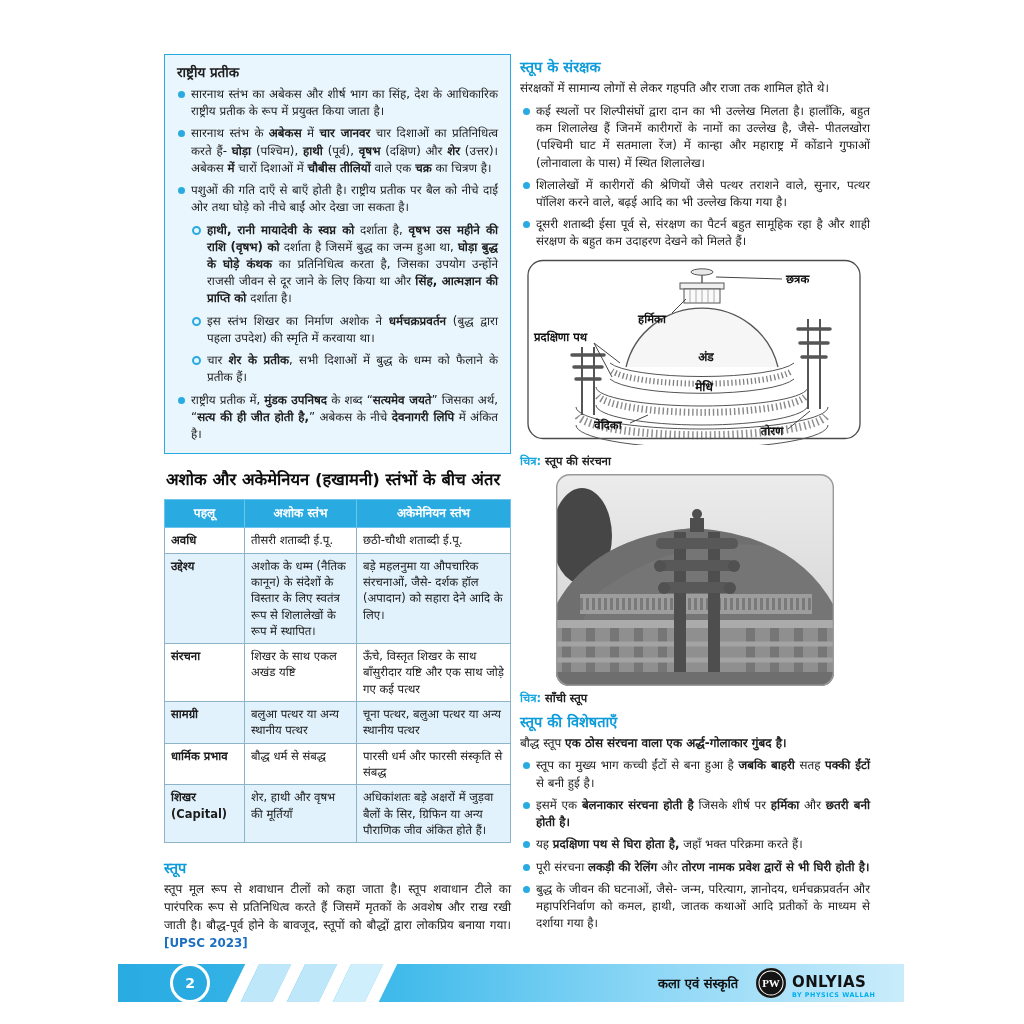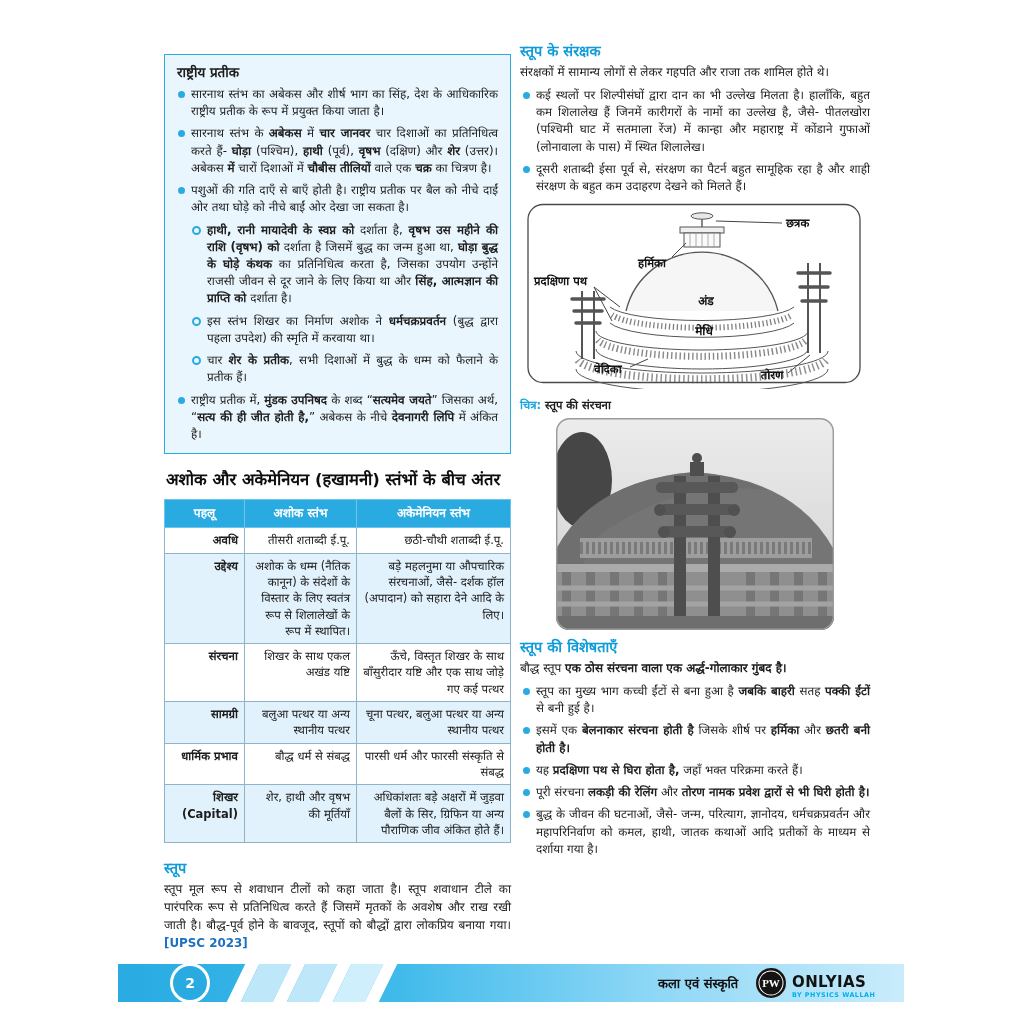--- a/index.html
+++ b/index.html
@@ -2,40 +2,40 @@
 <html><head>
 <meta charset="utf-8">
 <style>
   * { box-sizing: border-box; margin: 0; padding: 0; }
   html,body { width:1024px; height:1024px; background:#ffffff;
     font-family:"DejaVu Sans","Liberation Sans",sans-serif; color:#1c1c1c; }
   .page { position:relative; width:1024px; height:1024px; overflow:hidden; background:#fff; }
 
   .col { position:absolute; top:0; }
   #colL { left:164px; top:54px; width:347px; }
-  #colR { left:520px; top:40px; width:350px; }
+  #colR { left:520px; top:56px; width:350px; }
 
   .b { font-weight:700; }
 
   
   .embox { border:1.6px solid #29ABE2; background:#EAF6FD; padding:8px 12px 10px 10px; }
   .embox h3 { font-size:13.5px; font-weight:700; margin:0 0 2px 2px; }
 
   ul { list-style:none; }
   .blt > li, .sub > li { display:flex; margin-top:5px; font-size:11.8px; line-height:1.46; text-align:justify; }
   .dot { flex:0 0 16px; position:relative; }
   .dot::after { content:""; position:absolute; left:3px; top:5px; width:7px; height:7px; border-radius:50%; background:#29ABE2; }
   .ring { flex:0 0 18px; position:relative; margin-left:14px; }
   .ring::after { content:""; position:absolute; left:3px; top:4px; width:5px; height:5px; border-radius:50%; border:2px solid #29ABE2; background:#EAF6FD; }
   .li-txt { flex:1; }
 
   
   h2.section { font-size:16.5px; font-weight:700; color:#0d0d0d; margin:13px 0 9px 2px; }
   table { border-collapse:collapse; width:100%; font-size:11.5px; line-height:1.42; }
-  th, td { border:1px solid #8fb4c9; vertical-align:top; text-align:right; padding:4px 6px; }
+  th, td { border:1px solid #8fb4c9; vertical-align:top; text-align:left; padding:4px 6px; }
   thead th { background:#29ABE2; color:#fff; font-size:12px; font-weight:700; text-align:center; padding:5px 12px; border-color:#6ec4ea; }
   tbody th { font-weight:700; }
   tbody tr:nth-child(even) { background:#E2F2FC; }
   tbody tr:nth-child(odd) { background:#ffffff; }
 
   
   h3.blue { color:#0D9BD9; font-size:14.5px; font-weight:700; margin:14px 0 4px 0; }
   p.body { font-size:11.9px; line-height:1.5; text-align:justify; }
 
   
@@ -165,20 +165,24 @@
 
     <h3 class="blue" style="margin-top:0">स्तूप के संरक्षक</h3>
     <p class="body">संरक्षकों में सामान्य लोगों से लेकर गहपति और राजा तक शामिल होते थे।</p>
     <ul class="blt">
       <li>
         <span class="dot"></span>
         <span class="li-txt">कई स्थलों पर शिल्पीसंघों द्वारा दान का भी उल्लेख मिलता है। हालाँकि, बहुत कम शिलालेख हैं जिनमें कारीगरों के नामों का उल्लेख है, जैसे- पीतलखोरा (पश्चिमी घाट में सतमाला रेंज) में कान्हा और महाराष्ट्र में कोंडाने गुफाओं (लोनावाला के पास) में स्थित शिलालेख।</span>
       </li>
       <li>
         <span class="dot"></span>
+        <span class="li-txt">शिलालेखों में कारीगरों की श्रेणियों जैसे पत्थर तराशने वाले, सुनार, पत्थर पॉलिश करने वाले, बढ़ई आदि का भी उल्लेख किया गया है।</span>
+      </li>
+      <li>
+        <span class="dot"></span>
         <span class="li-txt">दूसरी शताब्दी ईसा पूर्व से, संरक्षण का पैटर्न बहुत सामूहिक रहा है और शाही संरक्षण के बहुत कम उदाहरण देखने को मिलते हैं।</span>
       </li>
     </ul>
 
     <div class="figwrap">
       <svg width="348" height="186" viewBox="0 0 348 186">
         <rect x="8" y="1.5" width="332" height="178" rx="15" fill="#ffffff" stroke="#4a4a4a" stroke-width="1.3"></rect>
 
         <line x1="182" y1="12" x2="182" y2="30" stroke="#555" stroke-width="1.4"></line>
         <ellipse cx="182" cy="13" rx="11" ry="3.2" fill="#e8e8e8" stroke="#555" stroke-width="1"></ellipse>
@@ -273,20 +277,21 @@
             <circle cx="178" cy="92" r="6" fill="#515151"></circle>
           <circle cx="108" cy="114" r="6" fill="#515151"></circle>
             <circle cx="174" cy="114" r="6" fill="#515151"></circle>
           <rect x="134" y="44" width="14" height="14" fill="#4e4e4e"></rect>
           <circle cx="141" cy="40" r="5" fill="#4e4e4e"></circle>
 
           <rect x="0" y="198" width="278" height="14" fill="#6e6e6e"></rect>
         </g>
         <rect x="0.7" y="0.7" width="276.6" height="210.6" rx="13" fill="none" stroke="#9a9a9a" stroke-width="1.4"></rect>
       </svg>
+      <div class="caption"><span class="b" style="color: rgb(26, 167, 224);">चित्र:</span><span class="b"> साँची स्तूप</span></div>
     </div>
 
     <h3 class="blue" style="margin-top:6px">स्तूप की विशेषताएँ</h3>
     <p class="body"><span>बौद्ध स्तूप </span><span class="b">एक ठोस संरचना वाला एक अर्द्ध-गोलाकार गुंबद है।</span></p>
     <ul class="blt">
       <li>
         <span class="dot"></span>
         <span class="li-txt"><span>स्तूप का मुख्य भाग कच्ची ईंटों से बना हुआ है </span><span class="b">जबकि बाहरी</span><span> सतह </span><span class="b">पक्की ईंटों</span><span> से बनी हुई है।</span></span>
       </li>
       <li>

